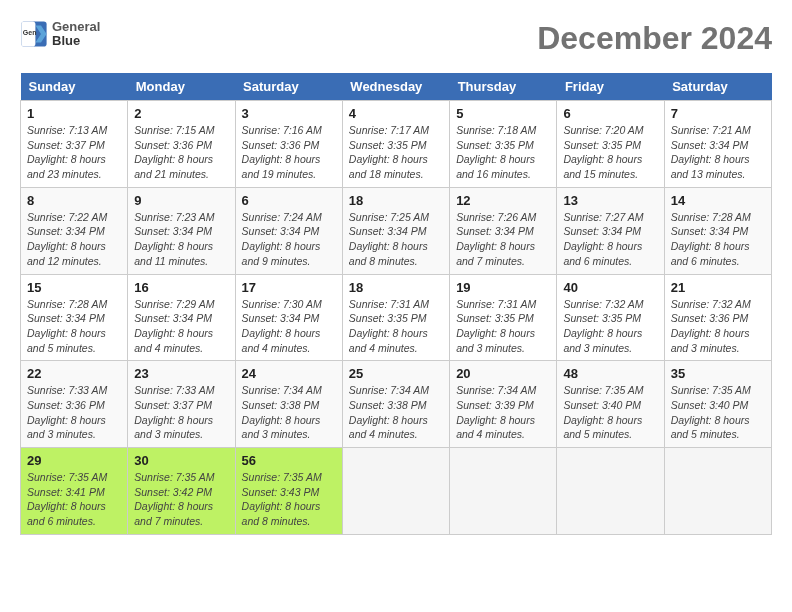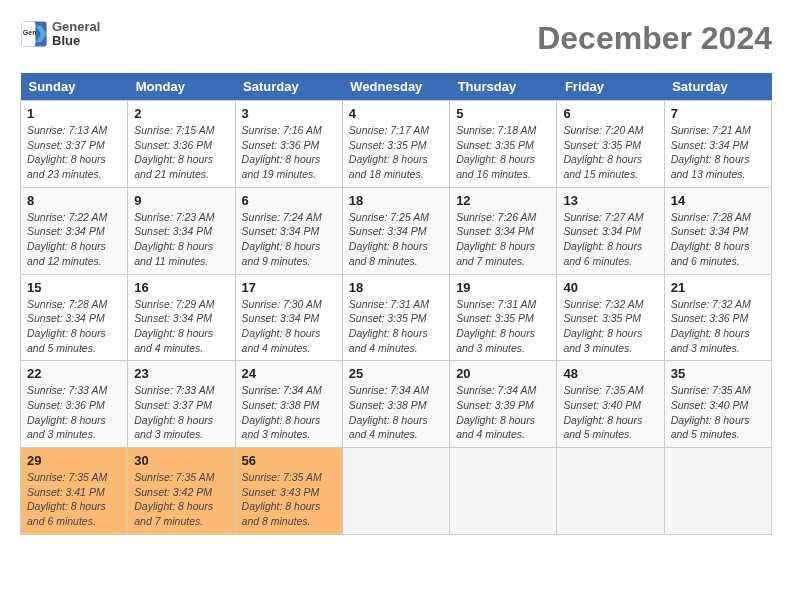--- a/index.html
+++ b/index.html
@@ -81,21 +81,21 @@
     .day-detail {
       color: #444;
       font-size: 10.5px;
       line-height: 1.4;
       font-style: italic;
     }
     .empty-cell {
       background: #f5f5f5 !important;
     }
     .calendar tbody tr:last-child td {
-      background: #fdba74;
+      background: #bef264;
     }
   </style>
 </head>
 <body>
 
 <div class="header-area">
   <div class="logo">
     <svg class="logo-icon" viewBox="0 0 40 40">
       <rect x="2" y="2" width="36" height="36" rx="4" fill="#3a6db5"></rect>
       <polygon points="30,8 38,20 30,32 22,32 30,20 22,8" fill="#5ba3d9"></polygon>

